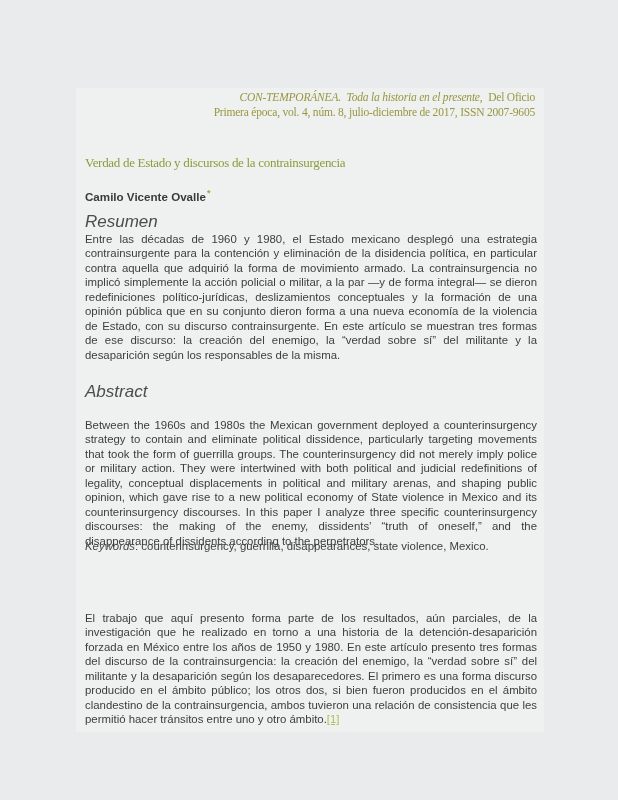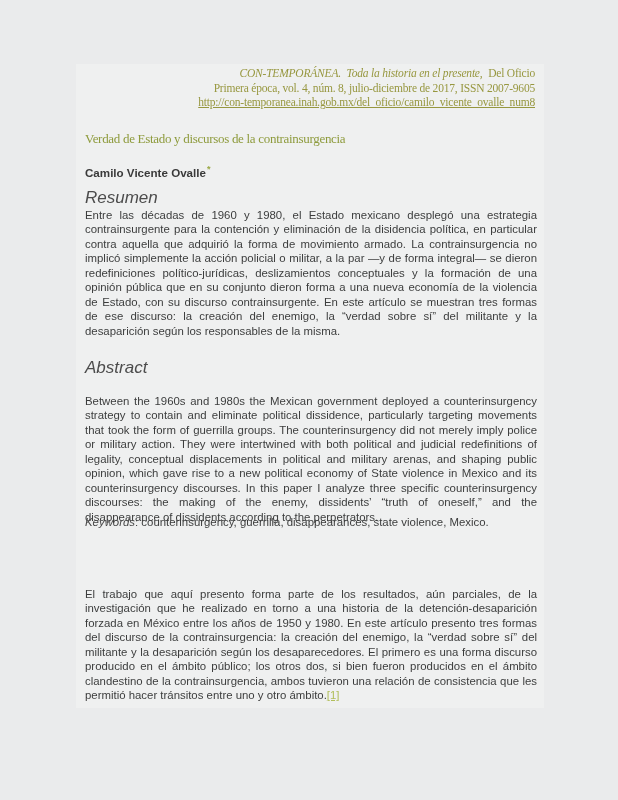--- a/index.html
+++ b/index.html
@@ -6,20 +6,21 @@
   body {
     background:#eaebec;
     font-family:"Liberation Sans", sans-serif;
     -webkit-font-smoothing:antialiased;
   }
   .canvas {
     position:relative;
     width:618px; height:712px;
     background:#eaebec;
     overflow:hidden;
+    margin-top:24px;
   }
   
   .page-tint {
     position:absolute;
     left:76px; top:64px; width:468px; height:644px;
     background:rgba(252,252,248,0.30);
   }
   .header-meta {
     position:absolute;
     left:85px; top:66px; width:450px;
@@ -98,23 +99,20 @@
 
   <div class="page-tint"></div>
 
   <div class="header-meta">
     <div>
       <span class="seg it">CON-TEMPORÁNEA.</span>
       <span class="seg it">Toda la historia en el presente,</span>
       <span class="seg">Del Oficio</span>
     </div>
     <div>Primera época, vol. 4, núm. 8, julio-diciembre de 2017, ISSN 2007-9605</div>
-    <div>
-      <span class="url-link">http://con-temporanea.inah.gob.mx/del_oficio/camilo_vicente_ovalle_num8</span>
-    </div>
   </div>
 
   <h1 class="article-title" style="margin:0; font-weight:normal;">Verdad de Estado y discursos de la contrainsurgencia</h1>
 
   <div class="author-line">
     <span>Camilo Vicente Ovalle</span><span class="author-note">*</span>
   </div>
 
   <div class="section-label lbl-resumen">Resumen</div>
 

